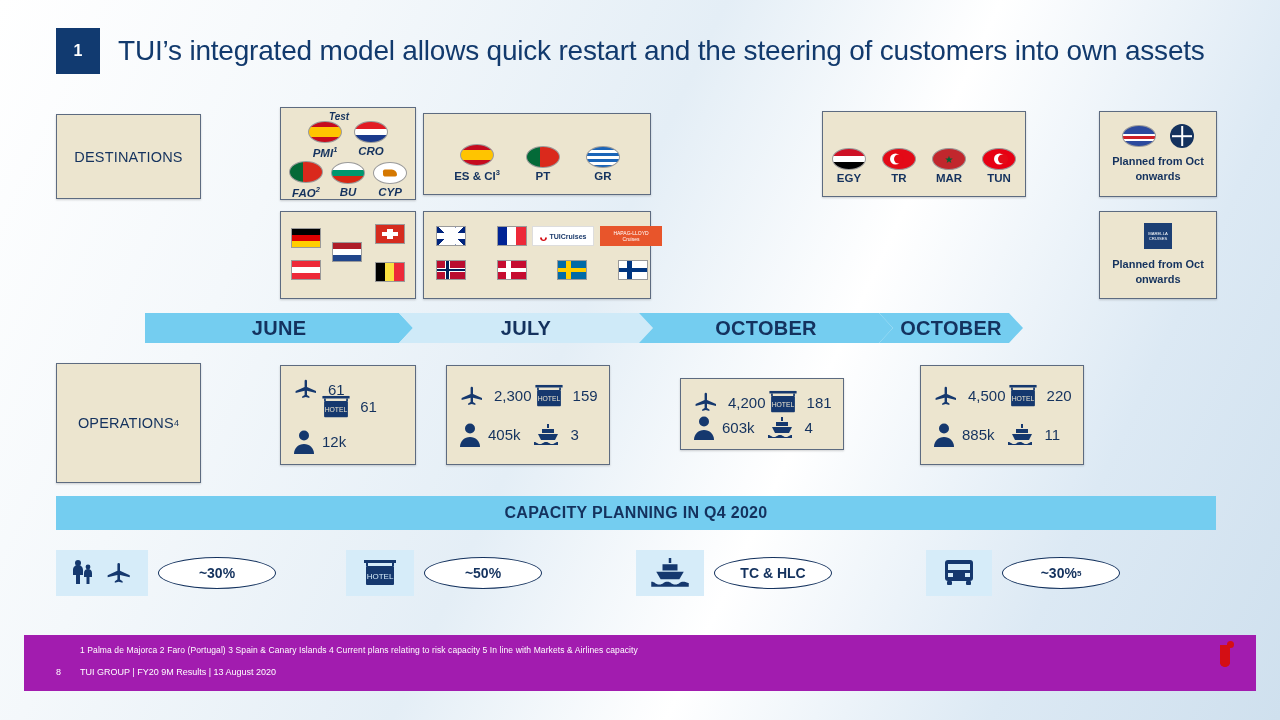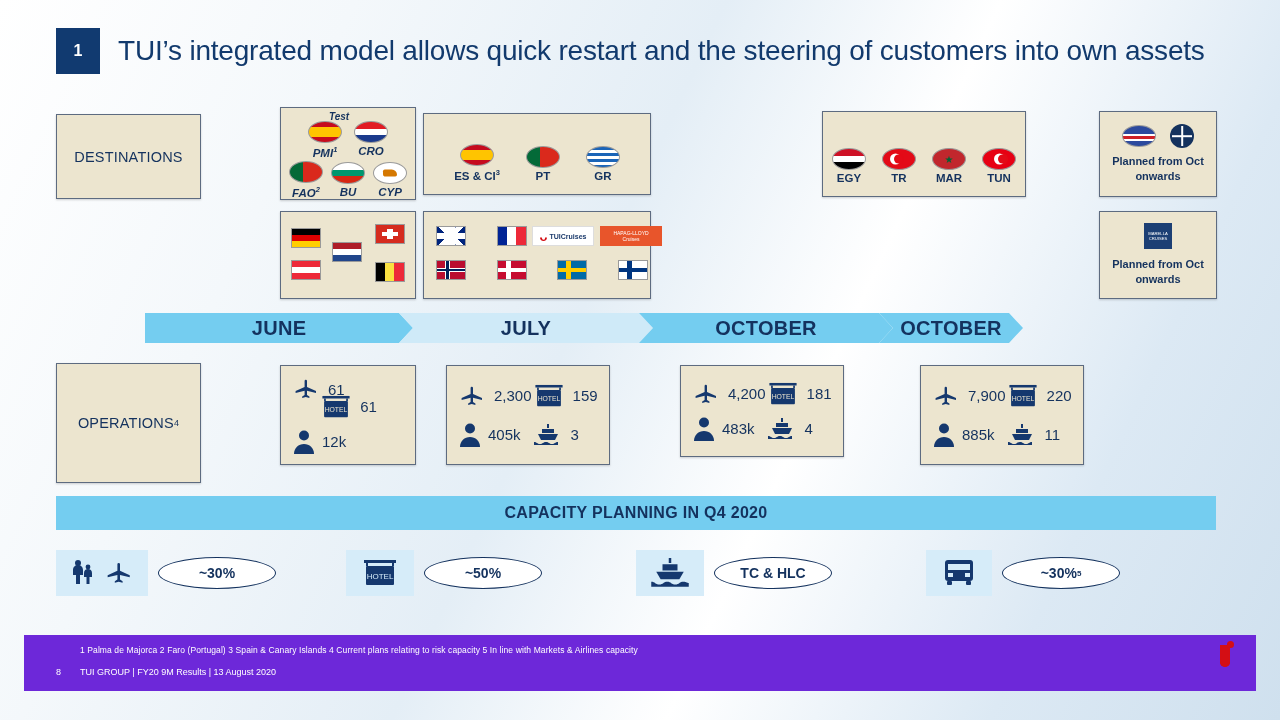--- a/index.html
+++ b/index.html
@@ -145,21 +145,21 @@
   .cap-iconwrap { background:#d6ecf9; height:46px; display:flex; align-items:center;
                   justify-content:center; padding:0 14px; gap:6px; }
   .cap-pill {
     border:1.4px solid #14325e; border-radius:50%; background:#fff;
     height:32px; min-width:118px; display:flex; align-items:center; justify-content:center;
     font-size:14px; font-weight:700; color:#14325e;
   }
   .cap-pill sup { font-size:8px; }
 
   
-  .footer { position:absolute; left:24px; top:635px; width:1232px; height:56px; background:#6d28d9; }
+  .footer { position:absolute; left:24px; top:635px; width:1232px; height:56px; background:#a21caf; }
   .foot-notes { position:absolute; left:56px; top:10px; font-size:8.5px; color:#fff; letter-spacing:.1px; }
   .foot-meta { position:absolute; left:24px; top:32px; font-size:9px; color:#fff; }
   .foot-meta .pg { display:inline-block; width:32px; }
   .foot-logo { position:absolute; right:26px; top:10px; }
   .foot-logo .arc { width:30px;height:15px;border:5px solid #d40e14;border-top:none;border-radius:0 0 30px 30px;}
   .foot-logo .dot { position:absolute; right:-4px; top:-4px; width:7px;height:7px;border-radius:50%;background:#d40e14;}
   .test-label { position:absolute; font-size:10px; font-weight:700; color:#14325e; }
 </style>
 </head>
 <body>
@@ -390,21 +390,21 @@
             <rect x="15" y="1" width="2" height="4"></rect>
             <path d="M10 6h12v4H10z"></path>
             <path d="M6 11h20l-3 6H9z"></path>
             <path d="M2 19c3 0 3 2 6 2s3-2 6-2 3 2 6 2 3-2 6-2v3H2z"></path>
           </svg>
         <span>3</span>
       </div>
     </div>
   </div>
 
-  <div class="panel" style="left:680px; top:365px; width:164px; height:92px;">
+  <div class="panel" style="left:680px; top:378px; width:164px; height:72px;">
     <div class="ops-grid">
       <div class="ops-item">
         <svg class="ico plane-ico" viewBox="0 0 24 24">
             <path d="M21 14l-9-4V4a1.2 1.2 0 0 0-2.4 0v6l-9 4v2l9-2.2V18l-2.4 1.6V21l3.6-1 3.6 1v-1.4L12 18v-4.2L21 16z"></path>
           </svg>
         <span>4,200</span>
       </div>
       <div class="ops-item">
         <svg class="ico hotel-ico" viewBox="0 0 40 30">
             <path d="M4 2h32v3H4z"></path>
@@ -412,41 +412,41 @@
             <rect x="6" y="8" width="28" height="19" rx="1"></rect>
             <text x="20" y="21" font-size="8" fill="#ece5cf" text-anchor="middle" font-family="Liberation Sans">HOTEL</text>
           </svg>
         <span>181</span>
       </div>
       <div class="ops-item">
         <svg class="ico person-ico" viewBox="0 0 22 25">
             <circle cx="11" cy="6.5" r="5"></circle>
             <path d="M1 25c0-6 4.5-10 10-10s10 4 10 10z"></path>
           </svg>
-        <span>483k</span>
+        <span>603k</span>
       </div>
       <div class="ops-item">
         <svg class="ico ship-ico" viewBox="0 0 32 24">
             <rect x="15" y="1" width="2" height="4"></rect>
             <path d="M10 6h12v4H10z"></path>
             <path d="M6 11h20l-3 6H9z"></path>
             <path d="M2 19c3 0 3 2 6 2s3-2 6-2 3 2 6 2 3-2 6-2v3H2z"></path>
           </svg>
         <span>4</span>
       </div>
     </div>
   </div>
 
   <div class="panel" style="left:920px; top:365px; width:164px; height:100px;">
     <div class="ops-grid">
       <div class="ops-item">
         <svg class="ico plane-ico" viewBox="0 0 24 24">
             <path d="M21 14l-9-4V4a1.2 1.2 0 0 0-2.4 0v6l-9 4v2l9-2.2V18l-2.4 1.6V21l3.6-1 3.6 1v-1.4L12 18v-4.2L21 16z"></path>
           </svg>
-        <span>7,900</span>
+        <span>4,500</span>
       </div>
       <div class="ops-item">
         <svg class="ico hotel-ico" viewBox="0 0 40 30">
             <path d="M4 2h32v3H4z"></path>
             <path d="M6 5h2v3H6zM32 5h2v3H32z"></path>
             <rect x="6" y="8" width="28" height="19" rx="1"></rect>
             <text x="20" y="21" font-size="8" fill="#ece5cf" text-anchor="middle" font-family="Liberation Sans">HOTEL</text>
           </svg>
         <span>220</span>
       </div>

